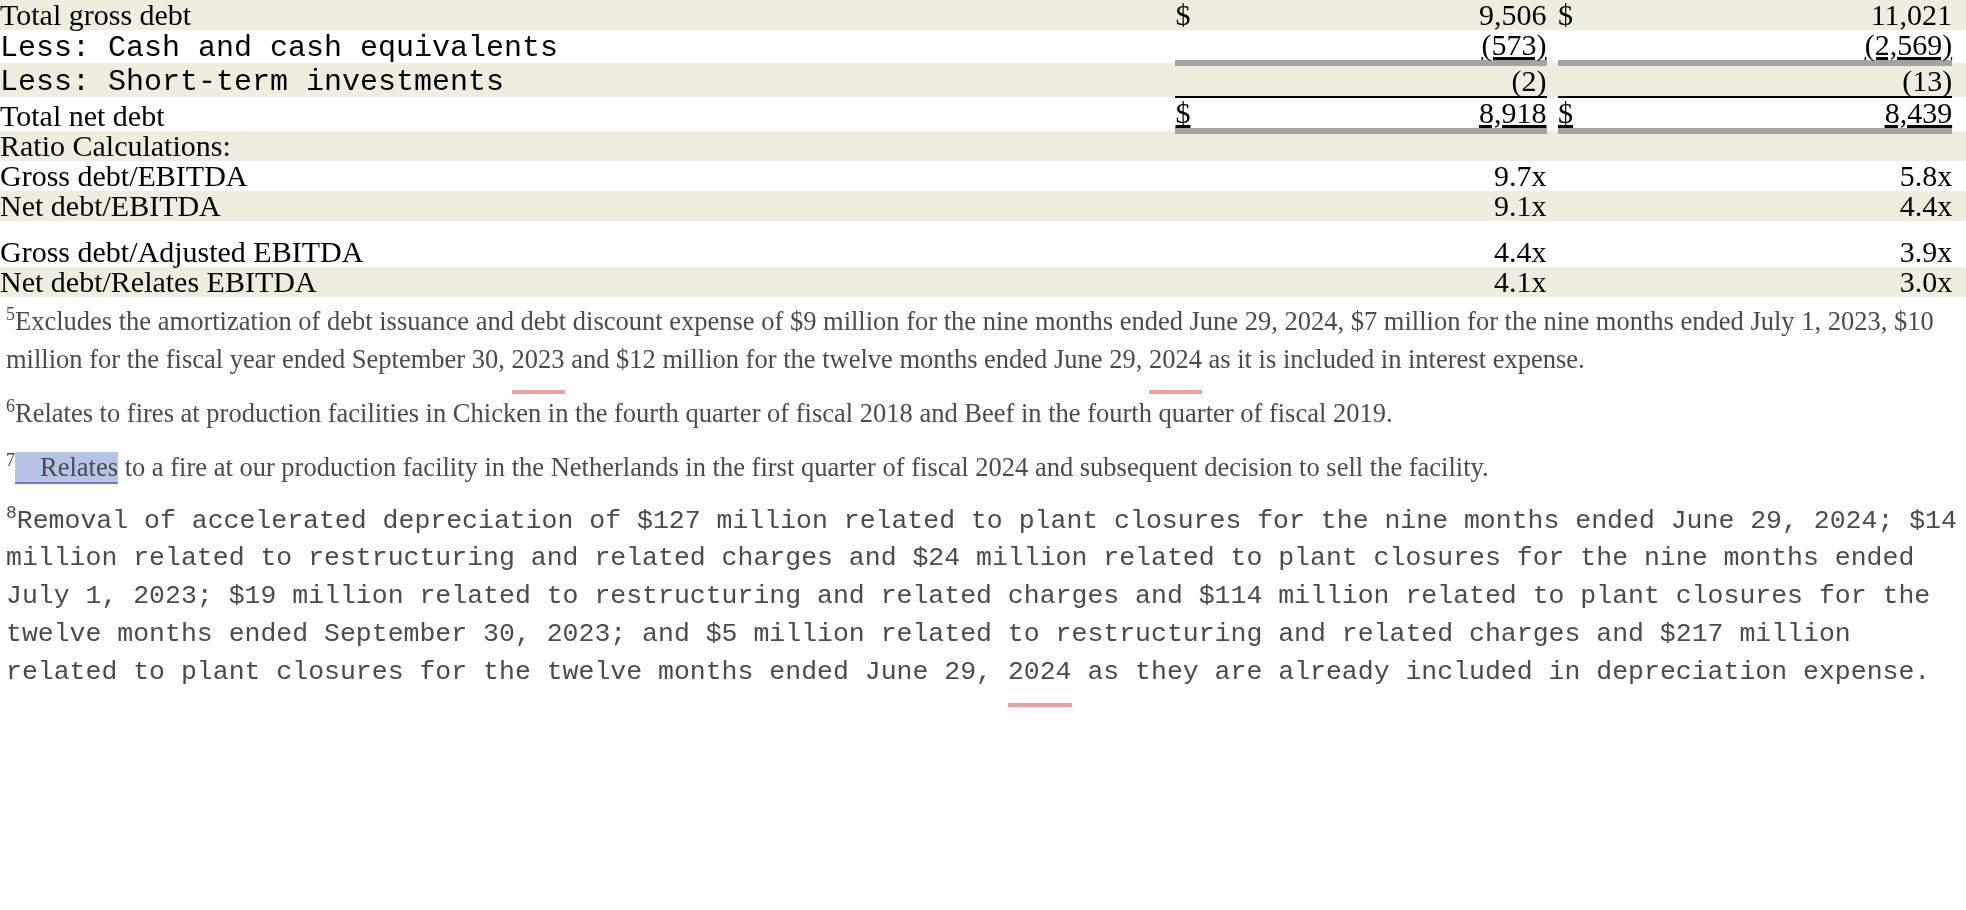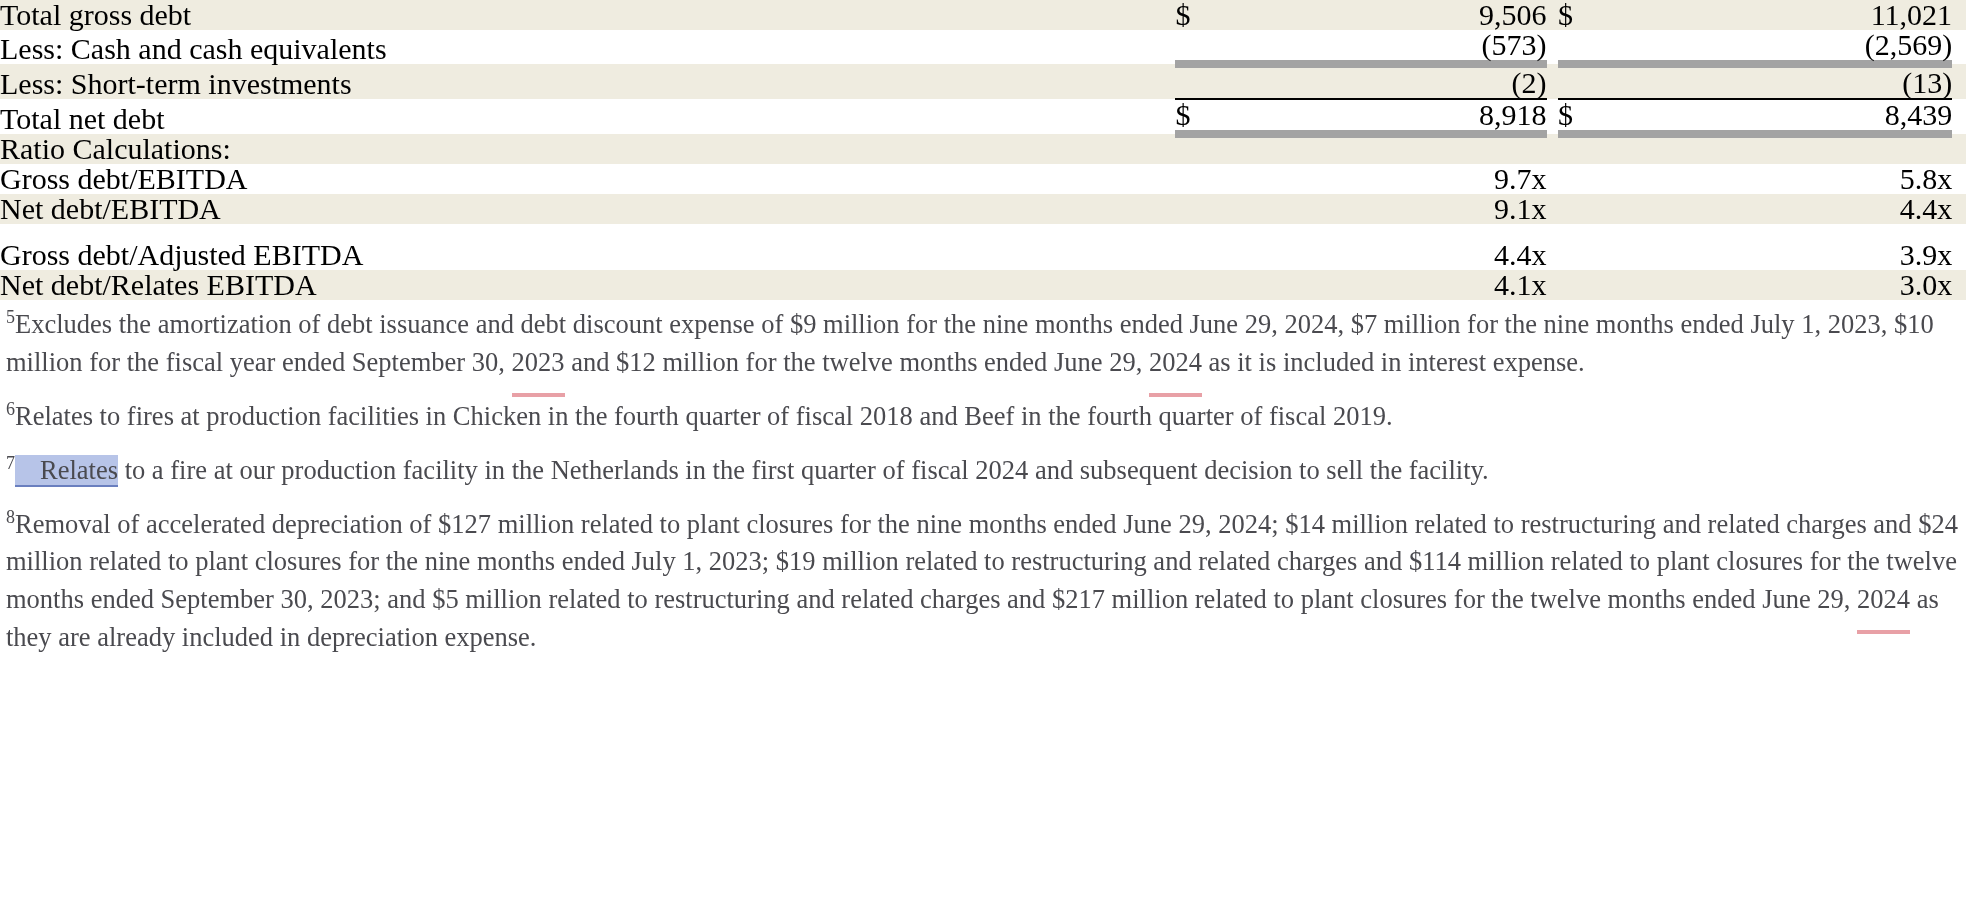--- a/index.html
+++ b/index.html
@@ -40,52 +40,52 @@
   .c-sym-b   { width: 60px;  }
   .c-num-b   { width: 282px; }
   .c-pad     { width: 12px;  }
 
   .label-cell {
     padding-left: 14px;
     font-size: 30px;
     padding-top: 7px;
     padding-bottom: 7px;
   }
-  .label-indent { padding-left: 24px; }
+  .label-indent { padding-left: 24px; font-family: Liberation Mono, monospace; }
 
   .sym-cell {
     text-align: left;
     padding-left: 8px;
     font-size: 30px;
   }
   .num-cell {
     text-align: right;
     padding-right: 10px;
     font-size: 30px;
   }
 
   
   .rule-top    { border-top: 2px solid #000; }
-  .rule-bottom { border-bottom: 8px solid #a3a3a3; }
+  .rule-bottom { border-bottom: 6px solid #a3a3a3; text-decoration: underline; }
 
   .spacer-row > td { height: 16px; background: #ffffff; }
 
   
   .footnotes {
     padding: 0 8px 0 6px;
     margin-top: 6px;
   }
   .fn {
     color: #4a4a4f;
     font-size: 26.5px;
     line-height: 1.43;
     margin: 0 0 16px 0;
     text-align: left;
   }
-  .fn:last-child { margin-bottom: 0; }
+  .fn:last-child { margin-bottom: 0; font-family: Liberation Mono, monospace; }
   .fn sup {
     font-size: 18px;
     vertical-align: super;
     line-height: 0;
   }
   .spell {
     border-bottom: 4px solid #e8a0a6;
     padding-bottom: 16px;
   }
   .sel {

